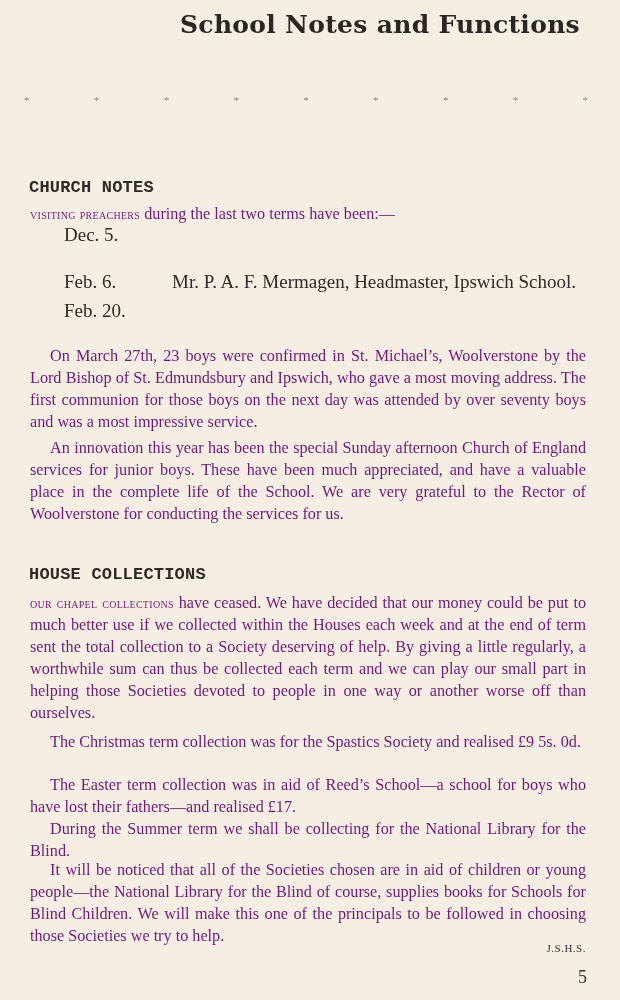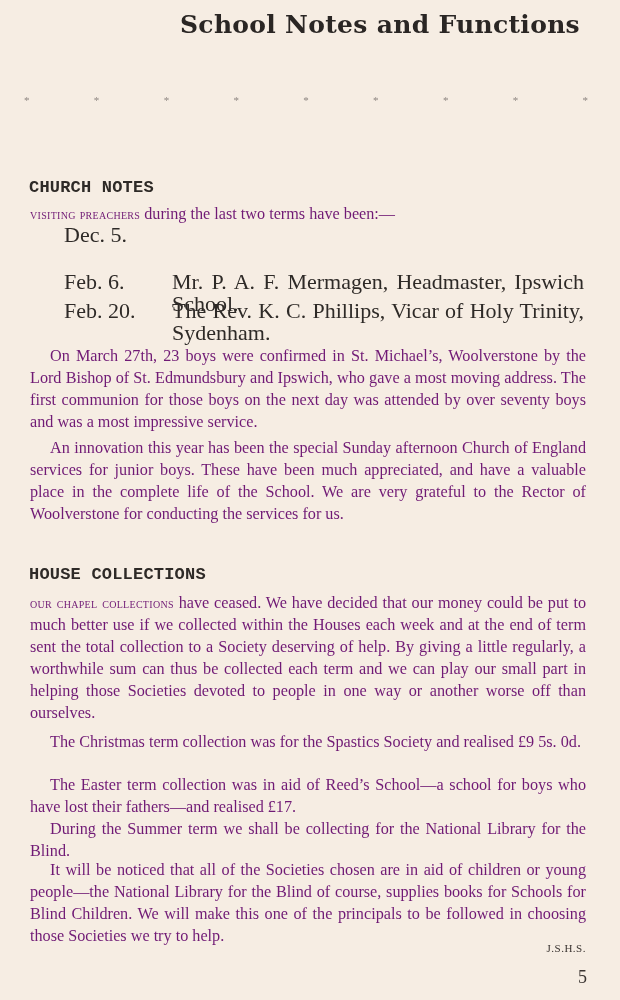--- a/index.html
+++ b/index.html
@@ -62,21 +62,21 @@
     .smallcaps {
       font-variant: small-caps;
       font-size: 14.5px;
       letter-spacing: 0.3px;
       text-transform: lowercase;
     }
     .preacher-row {
       position: absolute;
       left: 64px;
       width: 520px;
-      font-size: 22px;
+      font-size: 19px;
       line-height: 22px;
       display: flex;
     }
     .preacher-date {
       width: 108px;
       flex: 0 0 108px;
     }
     .preacher-name {
       flex: 1;
       text-align: justify;
@@ -120,23 +120,22 @@
 
 <div class="preacher-row" style="top:224px;">
   <span class="preacher-date">Dec.  5.</span>
 </div>
 
 <div class="preacher-row" style="top:271px;">
   <span class="preacher-date">Feb.  6.</span>
   <span class="preacher-name">Mr. P. A. F. Mermagen, Headmaster, Ipswich School.</span>
 </div>
 
-<div class="preacher-row" style="top:300px;">
+<div class="preacher-row" style="top:300px;align-items:center;">
   <span class="preacher-date">Feb. 20.</span>
-  <span class="preacher-name">The Rev. K. C. Phillips, Vicar of Holy Trinity, Sydenham.</span>
 </div>
 
 <p class="body-text indent" style="top:345px;">On March 27th, 23 boys were confirmed in St. Michael’s, Woolverstone by the Lord Bishop of St. Edmundsbury and Ipswich, who gave a most moving address.  The first communion for those boys on the next day was attended by over seventy boys and was a most impressive service.</p>
 
 <p class="body-text indent" style="top:437px;">An innovation this year has been the special Sunday afternoon Church of England services for junior boys.  These have been much appreciated, and have a valuable place in the complete life of the School.  We are very grateful to the Rector of Woolverstone for conducting the services for us.</p>
 
 <h2 class="section-heading" style="top:565px;">HOUSE COLLECTIONS</h2>
 
 <p class="body-text" style="top:592px;"><span class="smallcaps">OUR CHAPEL COLLECTIONS</span><span> have ceased.  We have decided that our money could be put to much better use if we collected within the Houses each week and at the end of term sent the total collection to a Society deserving of help.   By giving a little regularly, a worthwhile sum can thus be collected each term and we can play our small part in helping those Societies devoted to people in one way or another worse off than ourselves.</span></p>
 

